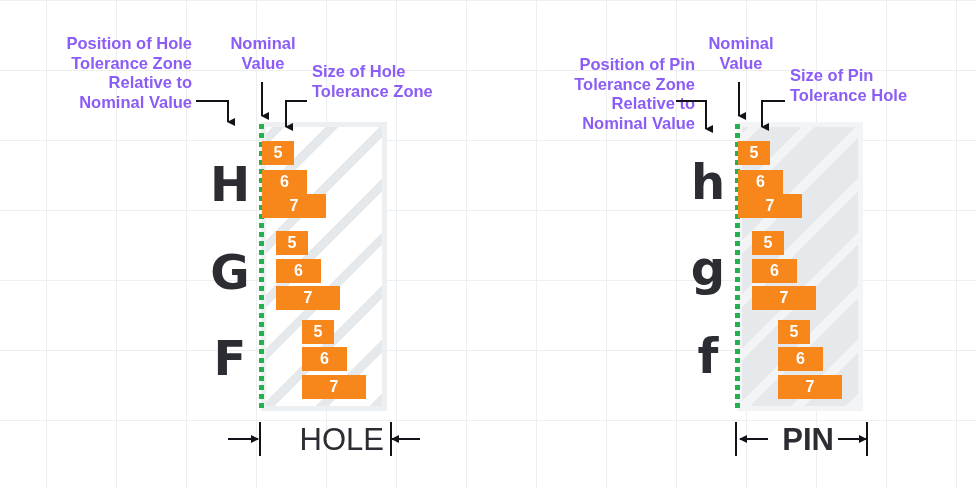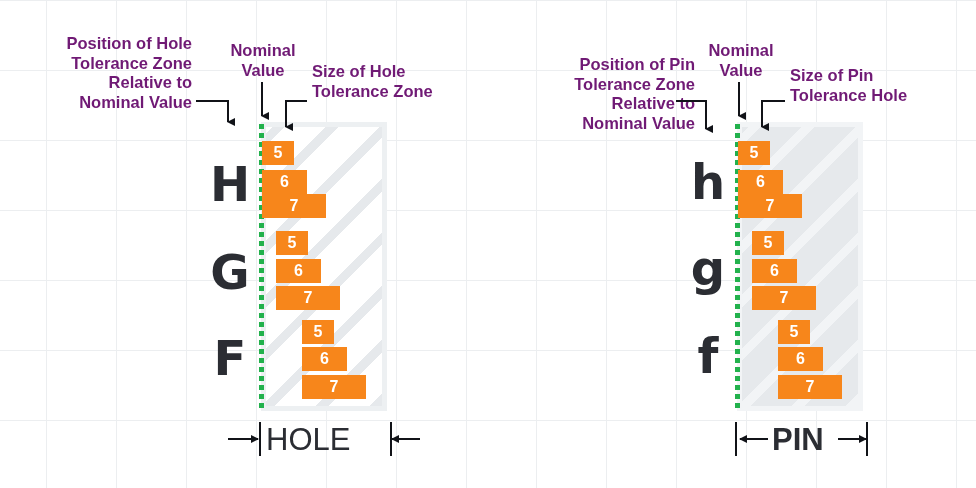--- a/index.html
+++ b/index.html
@@ -74,38 +74,38 @@
     text-align:center;
     font-family:"Liberation Sans", sans-serif;
   }
 
   
   .callout{
     position:absolute;
     font-weight:bold;
     font-size:16.5px;
     line-height:19.5px;
-    color:#701a75;
+    color:#8b5cf6;
     white-space:pre-line;
   }
   .callout.r{text-align:right;}
   .callout.l{text-align:left;}
-  .callout.c{text-align:center;margin-top:7px;}
+  .callout.c{text-align:center;}
 
   
   .leaders{position:absolute;left:0;top:0;width:976px;height:488px;pointer-events:none;}
 
   
   .dimword{
     position:absolute;
     font-size:31px;
     line-height:31px;
     color:#2b2d33;
     font-family:"Liberation Sans", sans-serif;
-    text-align:left;
+    text-align:right;
     letter-spacing:0px;
   }
   .tick{position:absolute;width:2px;background:#111318;}
 </style>
 </head>
 <body>
 
 <div id="stage">
 
   <div class="grid"></div>

